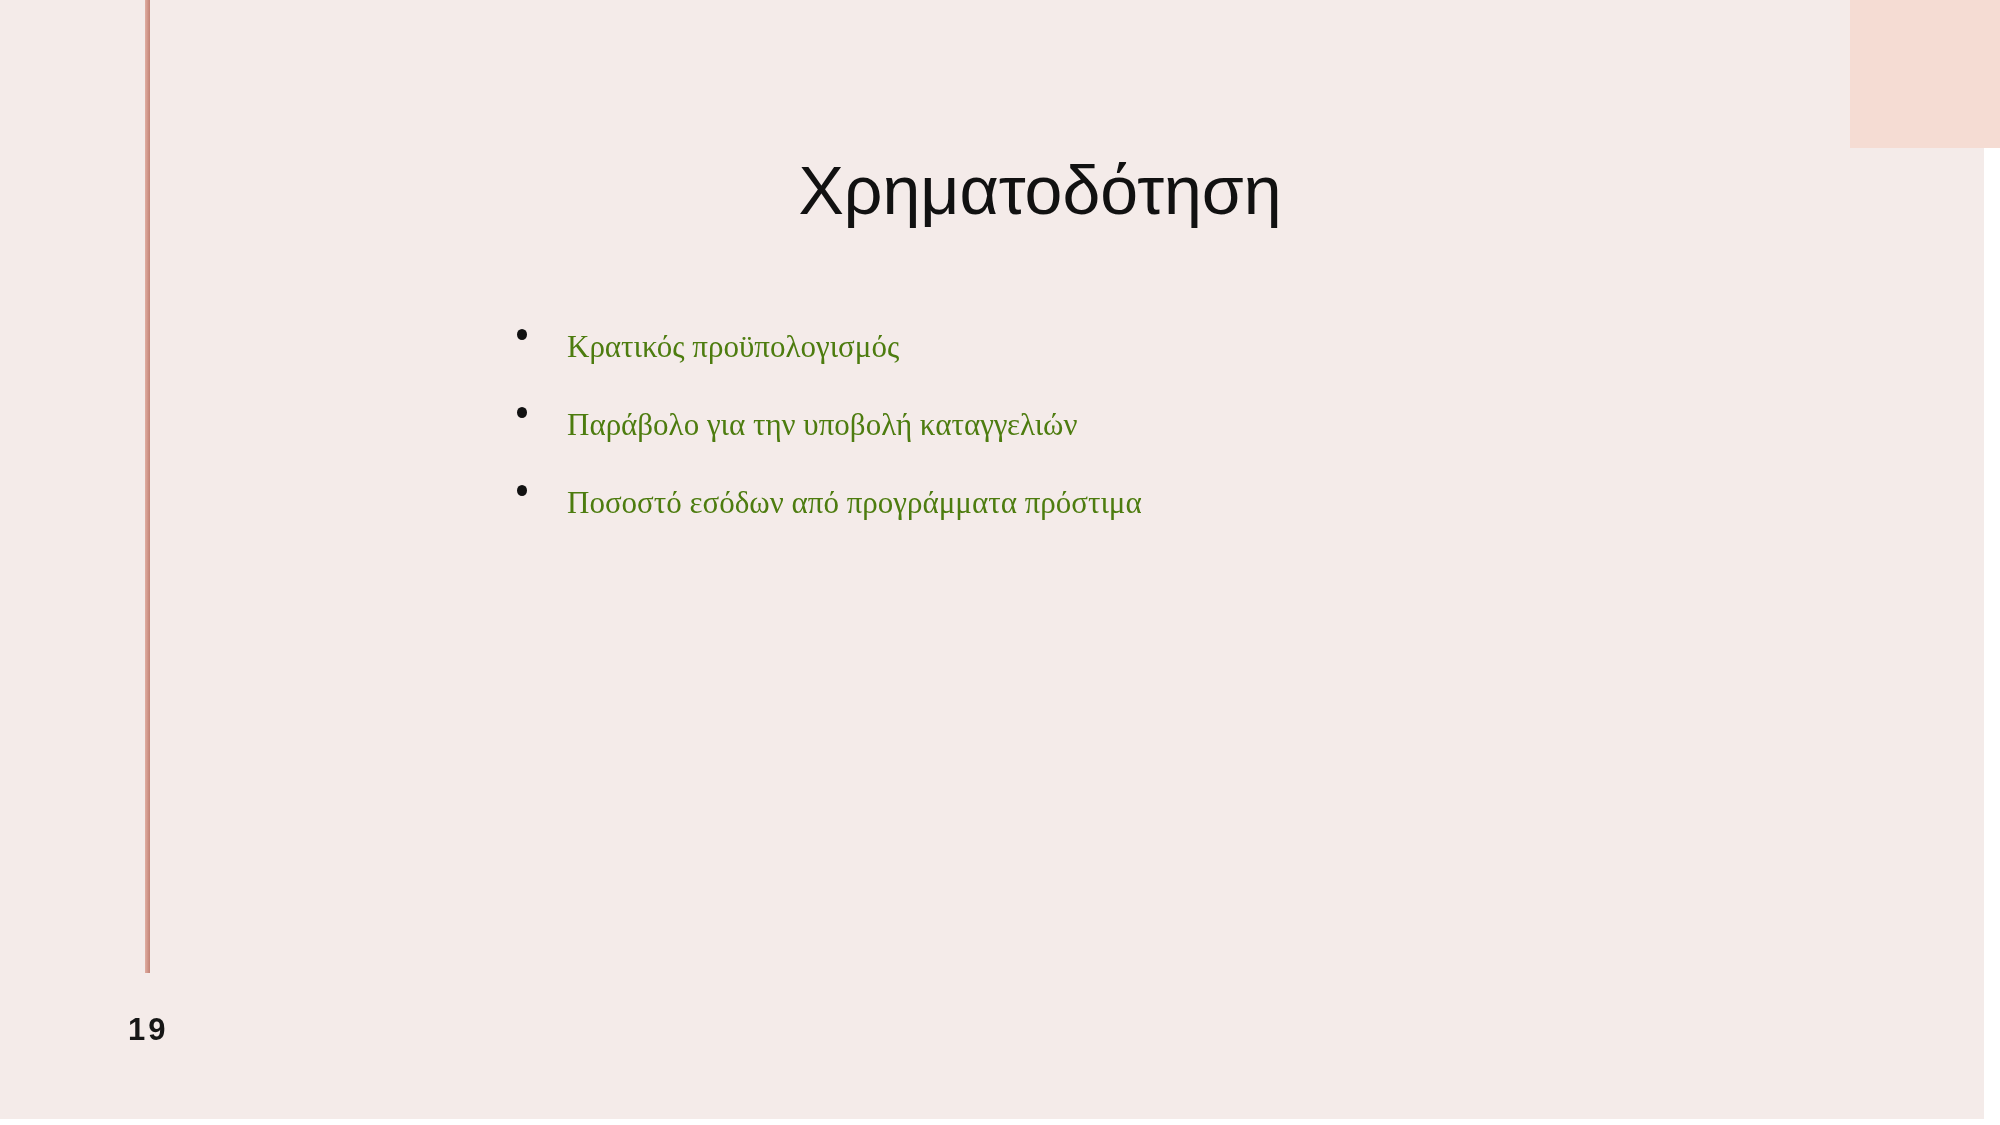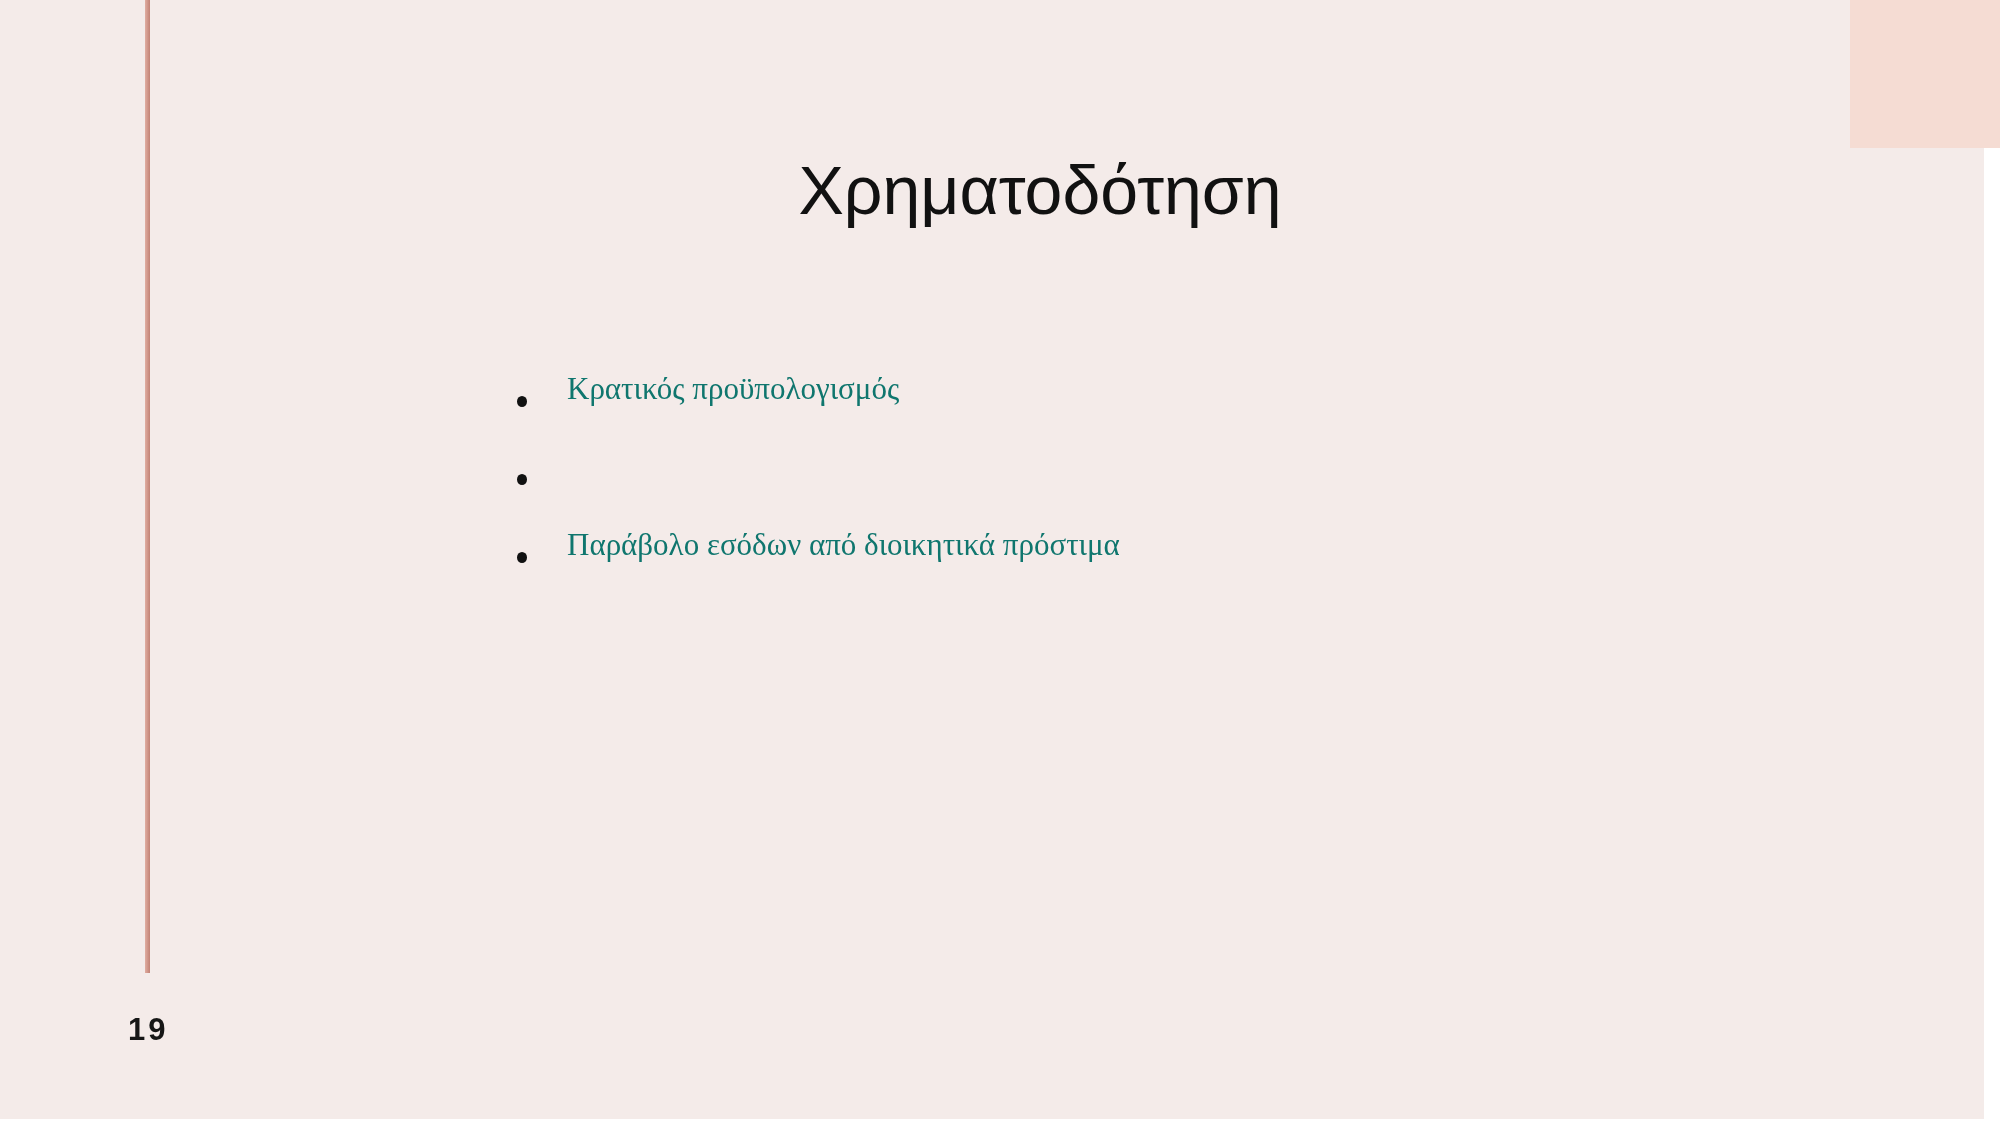--- a/index.html
+++ b/index.html
@@ -57,25 +57,25 @@
     position: absolute;
     top: 329px;
     left: 505px;
     width: 1200px;
     margin: 0;
     padding: 0;
     list-style: none;
   }
   .bullet-item {
     display: flex;
-    align-items: flex-end;
+    align-items: flex-start;
     height: 78px;
     font-family: "Liberation Serif", serif;
     font-size: 31px;
-    color: #0f766e;
+    color: #4d7c0f;
     white-space: nowrap;
   }
   .bullet-dot {
     flex: 0 0 auto;
     width: 10px;
     height: 11px;
     margin-left: 12px;
     margin-right: 40px;
     border-radius: 50%;
     background: #111111;
@@ -112,24 +112,25 @@
 
   <div class="slide-title">Χρηματοδότηση</div>
 
   <ul class="bullet-list">
     <li class="bullet-item">
       <span class="bullet-dot"></span>
       <span>Κρατικός προϋπολογισμός</span>
     </li>
     <li class="bullet-item">
       <span class="bullet-dot"></span>
+      <span>Παράβολο για την υποβολή καταγγελιών</span>
     </li>
     <li class="bullet-item">
       <span class="bullet-dot"></span>
-      <span>Παράβολο εσόδων από διοικητικά πρόστιμα</span>
+      <span>Ποσοστό εσόδων από προγράμματα πρόστιμα</span>
     </li>
   </ul>
 
   <div class="page-number">19</div>
 
   <div class="bottom-strip"></div>
 
 </div>
 
 </body></html>

